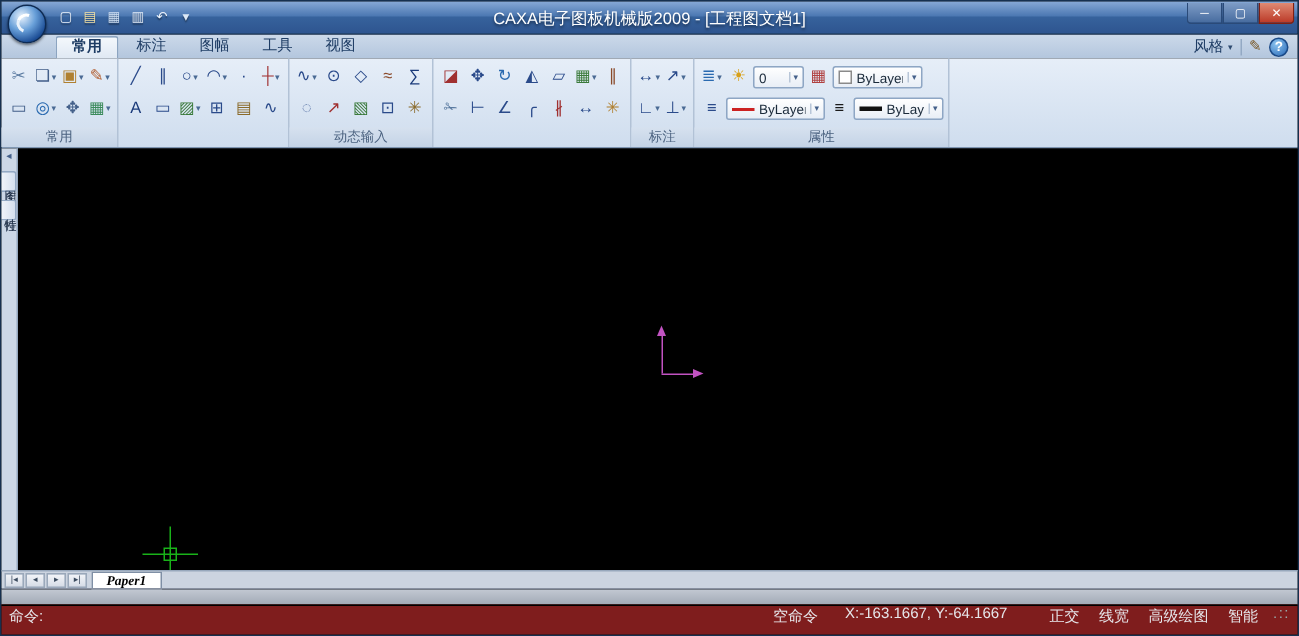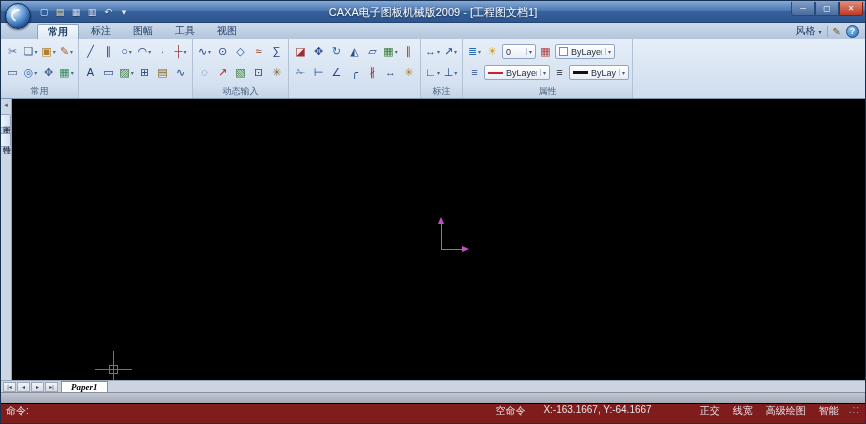--- a/index.html
+++ b/index.html
@@ -96,21 +96,21 @@
   .sheettab{height:12px;line-height:11px;padding:0 9px;font-size:9px;font-weight:bold;font-style:italic;
     font-family:"Liberation Serif","DejaVu Serif",serif;color:#000;background:#fff;border:1px solid #7f8fa5;cursor:default;}
 
   
   .cmdstrip{height:11px;flex:none;background:linear-gradient(#c2c8d2,#a2aab6);border-top:1px solid #8890a0;}
   .statusbar{height:20px;flex:none;display:flex;align-items:flex-start;background:#7f1d1d;color:#e6e6ea;
     font-size:10px;padding:0 5px;border-top:1px solid #000;}
   .prompt{flex:none;}
   .sb-spacer{flex:1;}
   .coords{margin-left:18px;white-space:nowrap;}
-  .toggles{display:flex;gap:13px;margin-left:48px;}
+  .toggles{display:flex;gap:13px;margin-left:28px;}
   .stog{cursor:default;white-space:nowrap;}
   .grip{margin-left:10px;color:#9aa;letter-spacing:1px;}
 </style>
 </head>
 <body>
 
 <div class="app">
 
   <div class="titlebar">
     <div class="logo">

